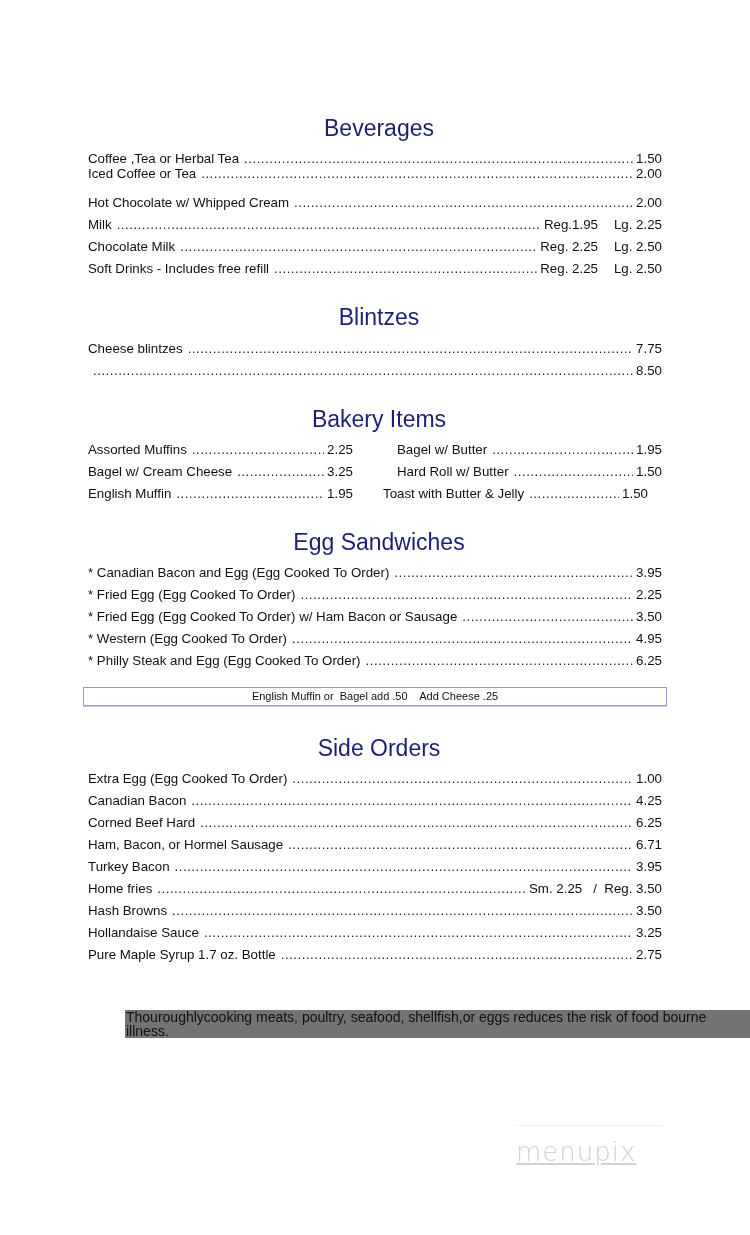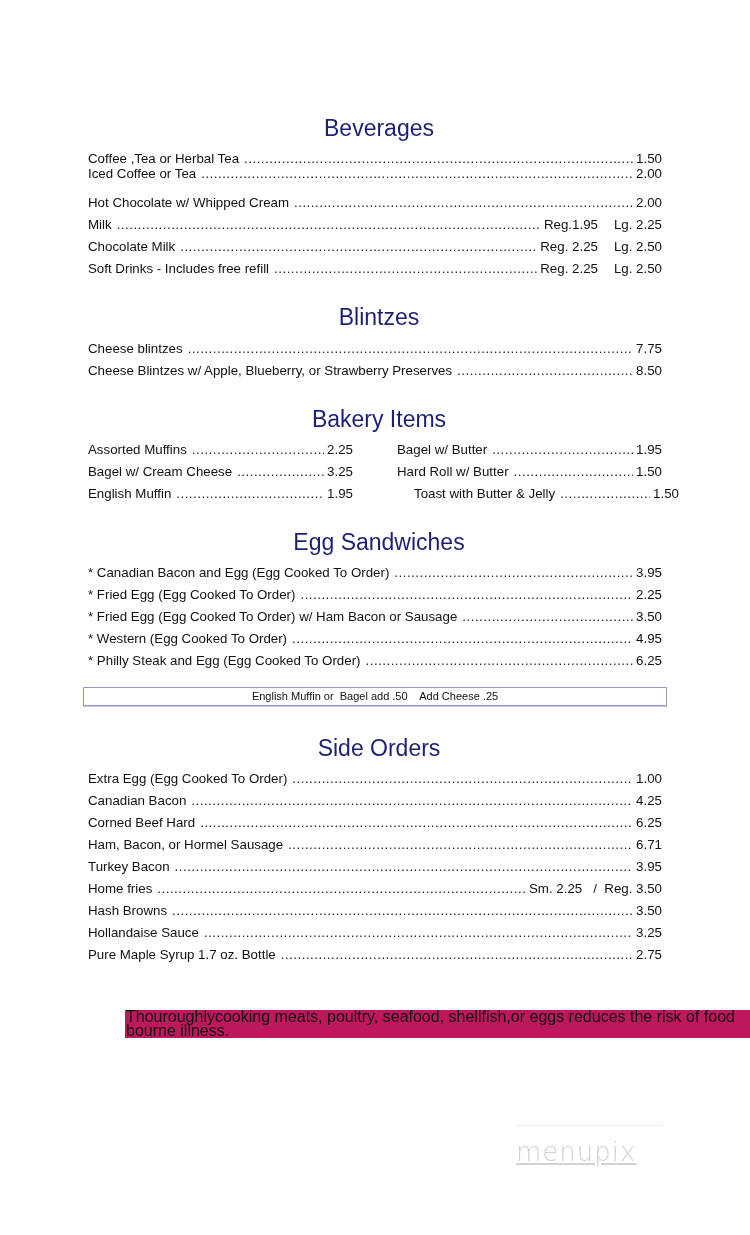--- a/index.html
+++ b/index.html
@@ -12,22 +12,22 @@
   .row .name { flex: 0 0 auto; }
   .row .dots { flex: 1 1 auto; overflow: hidden; margin: 0 3px 0 5px; color: #222;
          letter-spacing: 0.5px; }
   .row .dots::before { content: "........................................................................................................................................................................................................................................................"; }
   .row .price { flex: 0 0 auto; }
   .row .price2 { flex: 0 0 auto; margin-left: 16px; }
   .half { width: 265px; }
   .note-box { position: absolute; left: 83px; top: 687px; width: 582px; height: 17px;
          border: 1px solid #9a9ac8; box-shadow: 0 1px 0 #c8c8dc; text-align: center;
          font-size: 11px; line-height: 17px; }
-  .warning { position: absolute; left: 125px; top: 1010px; background: #be185d;
-         font-size: 16px; line-height: 14px; padding: 0 1px; }
+  .warning { position: absolute; left: 125px; top: 1010px; background: #737373;
+         font-size: 14px; line-height: 14px; padding: 0 1px; }
   .watermark { position: absolute; left: 516px; top: 1137px; font-size: 26px;
          color: #d2d2d2; letter-spacing: 1px; font-family: "DejaVu Sans", sans-serif;
          font-weight: 200; text-decoration: underline; }
   .watermark-line { position: absolute; left: 515px; top: 1125px; width: 148px; height: 1px;
          background: #f0f0f0; }
 </style>
 </head>
 <body>
 
 <h2 class="section-title" style="top:111px">Beverages</h2>
@@ -65,21 +65,20 @@
     <span class="price2">Lg. 2.50</span>
   </div>
 
 <h2 class="section-title" style="top:300px">Blintzes</h2>
 <div class="row" style="top:341px">
     <span class="name">Cheese blintzes</span>
     <span class="dots"></span>
     <span class="price">7.75</span>
   </div>
 <div class="row" style="top:363px">
-    <span class="name">Cheese Blintzes w/ Apple, Blueberry, or Strawberry Preserves</span>
     <span class="dots"></span>
     <span class="price">8.50</span>
   </div>
 
 <h2 class="section-title" style="top:402px">Bakery Items</h2>
 <div class="row half" style="top:442px">
     <span class="name">Assorted Muffins</span>
     <span class="dots"></span>
     <span class="price">2.25</span>
   </div>
@@ -96,21 +95,21 @@
 <div class="row half" style="top:442px; left:397px">
     <span class="name">Bagel w/ Butter</span>
     <span class="dots"></span>
     <span class="price">1.95</span>
   </div>
 <div class="row half" style="top:464px; left:397px">
     <span class="name">Hard Roll w/ Butter</span>
     <span class="dots"></span>
     <span class="price">1.50</span>
   </div>
-<div class="row half" style="top:486px; left:414px">
+<div class="row half" style="top:486px; left:383px">
     <span class="name">Toast with Butter &amp; Jelly</span>
     <span class="dots"></span>
     <span class="price">1.50</span>
   </div>
 
 <h2 class="section-title" style="top:525px">Egg Sandwiches</h2>
 <div class="row" style="top:565px">
     <span class="name">* Canadian Bacon and Egg (Egg Cooked To Order)</span>
     <span class="dots"></span>
     <span class="price">3.95</span>

